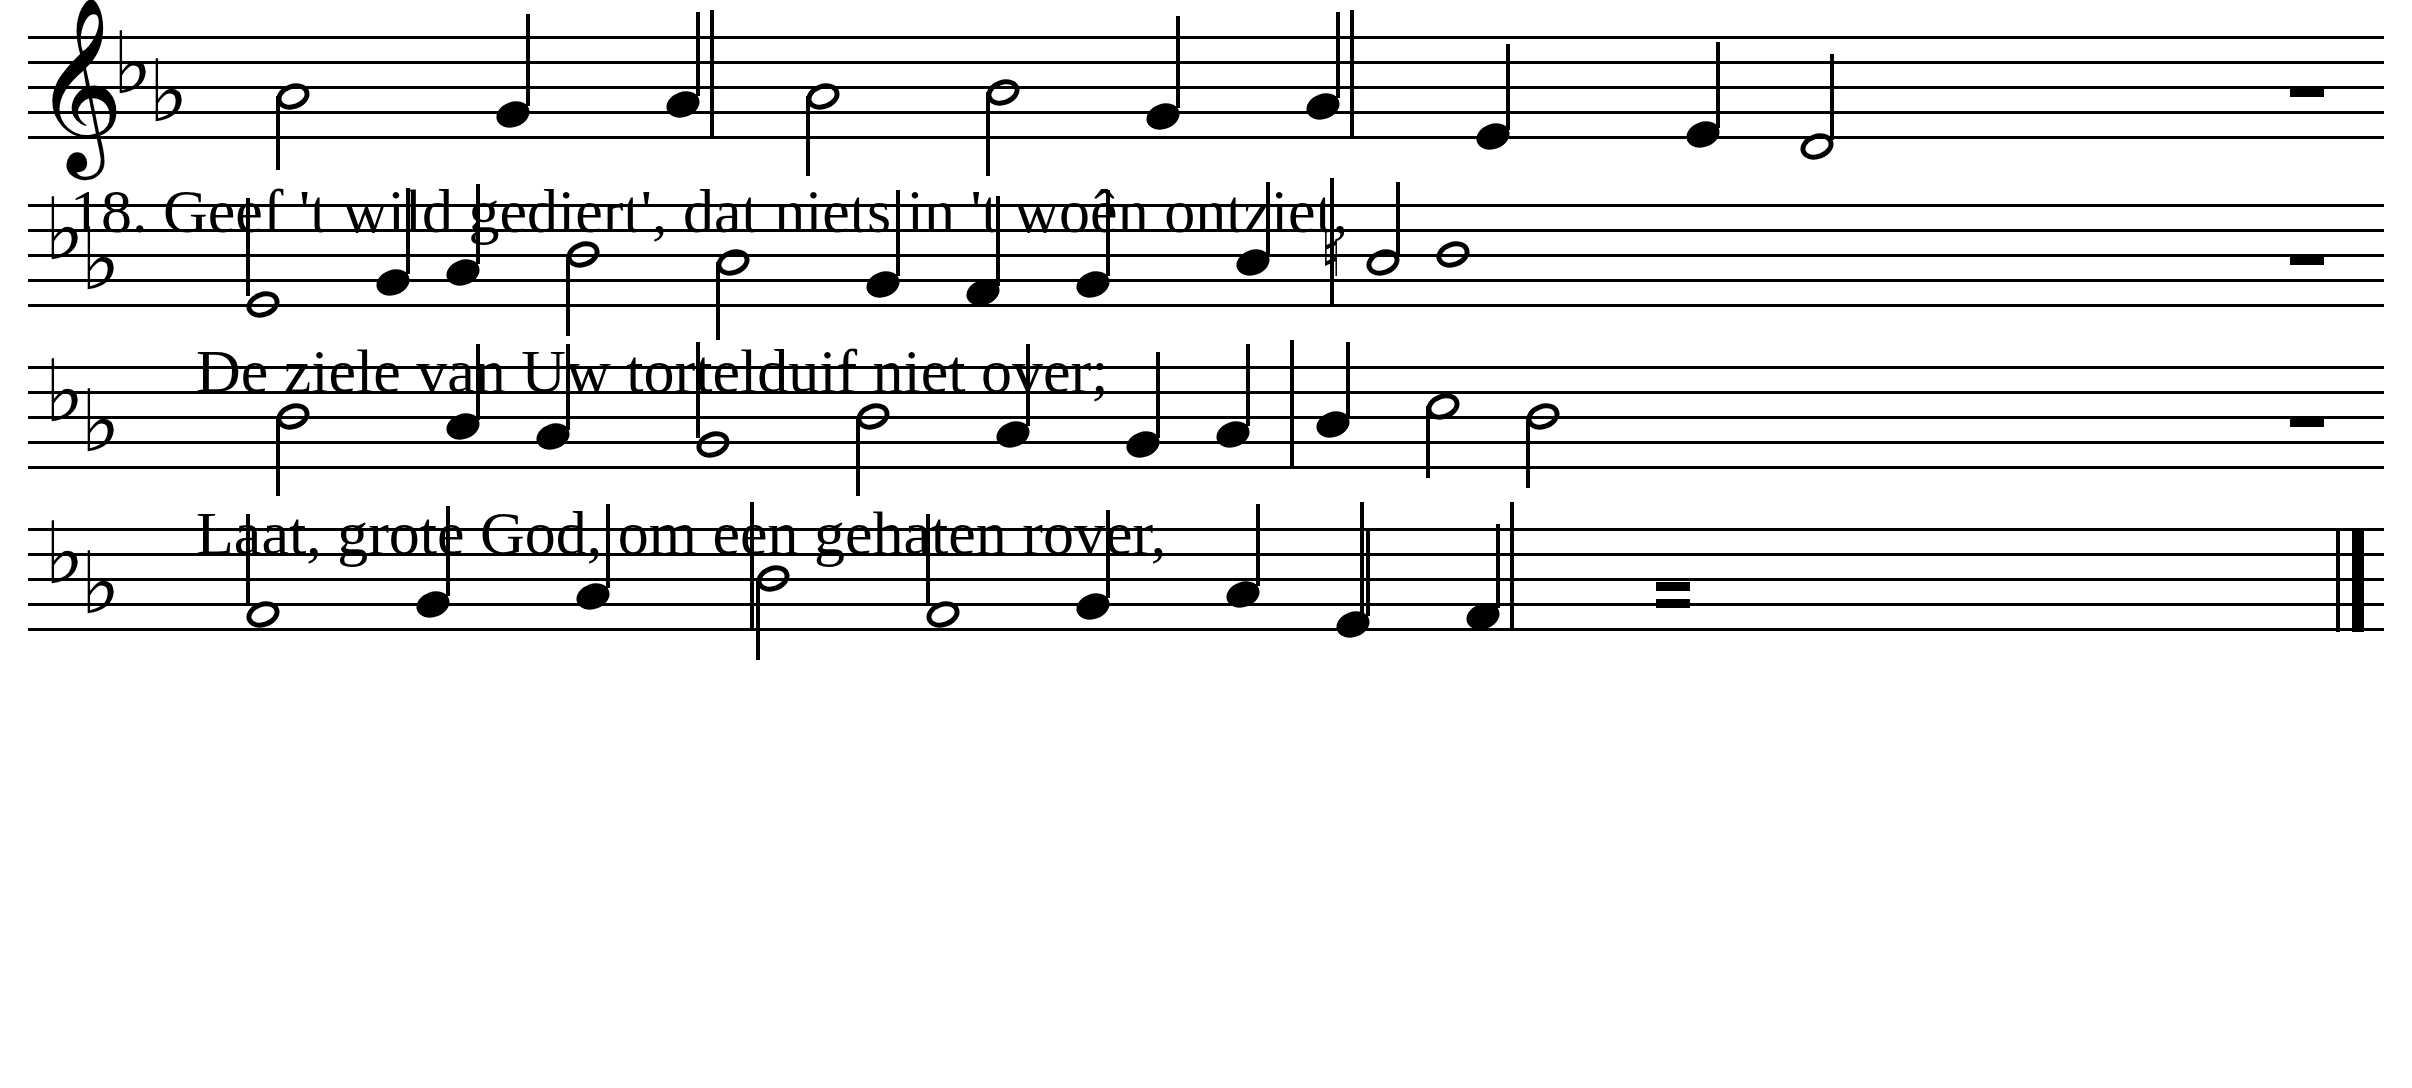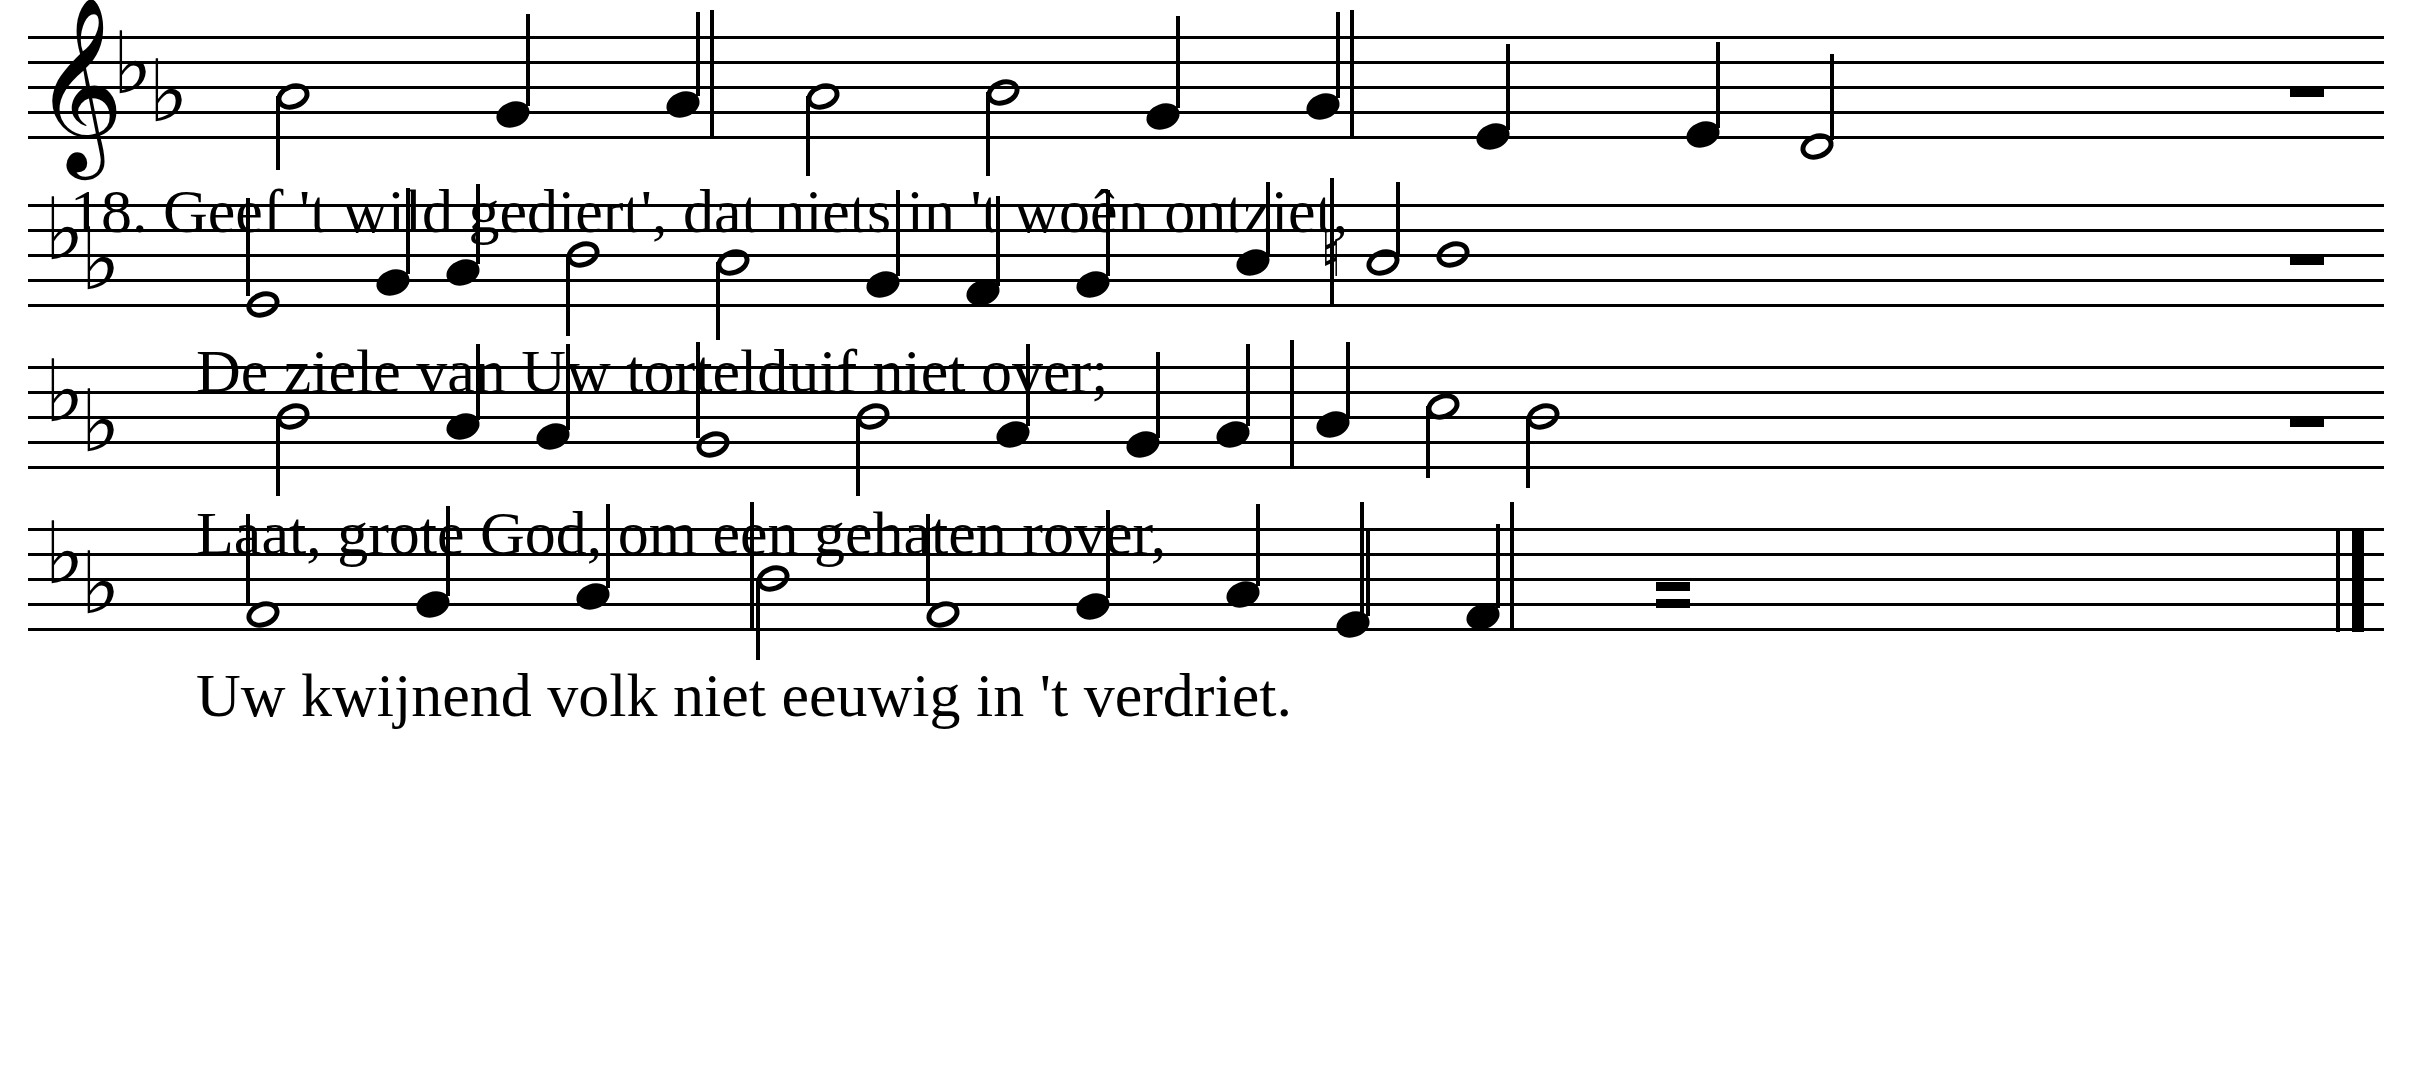--- a/index.html
+++ b/index.html
@@ -348,18 +348,15 @@
 
       <div class="double-rest" style="left:1656px; top:82px;"></div>
 
       <div class="barline" style="left:750px; top:2px; height:126px;"></div>
       <div class="barline" style="left:1360px; top:2px; height:126px;"></div>
       <div class="barline" style="left:1510px; top:2px; height:126px;"></div>
 
       <div class="finalbar-thin" style="left:2336px; top:28px; height:104px;"></div>
       <div class="finalbar-thick" style="left:2352px; top:28px; height:104px;"></div>
     </div>
-    <div class="lyric-row" style="height:100px;">
-      <div class="lyric" style="left:196px; top:0px;">Uw kwijnend volk niet eeuwig in 't verdriet.</div>
-    </div>
   </div>
 
 </div>
 
 </body></html>

